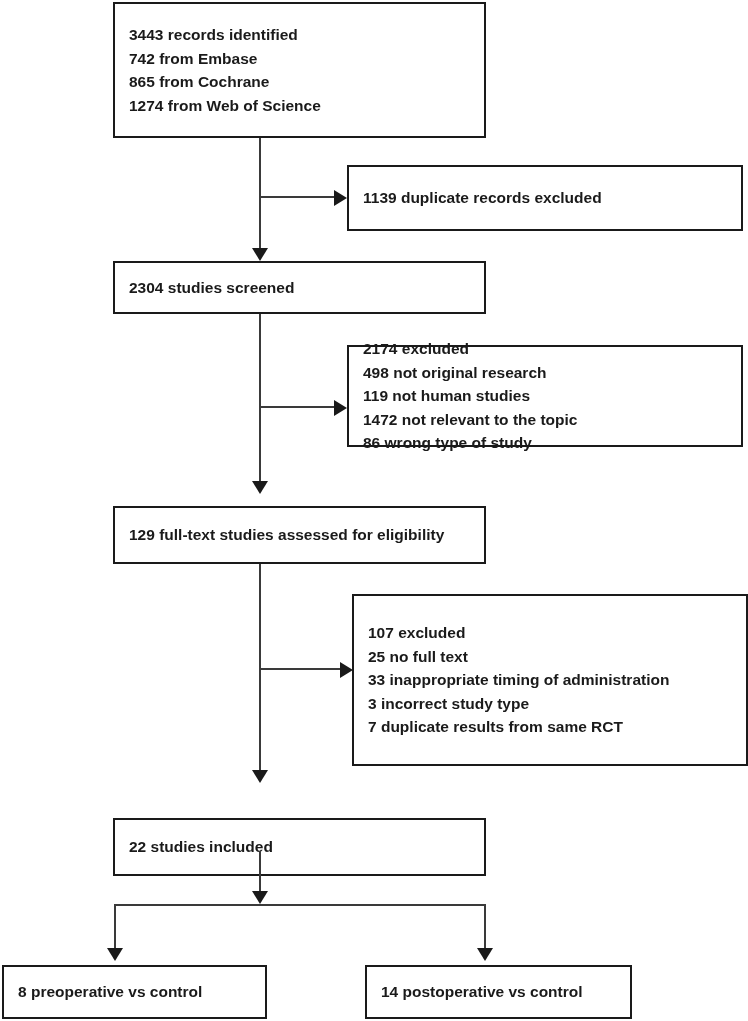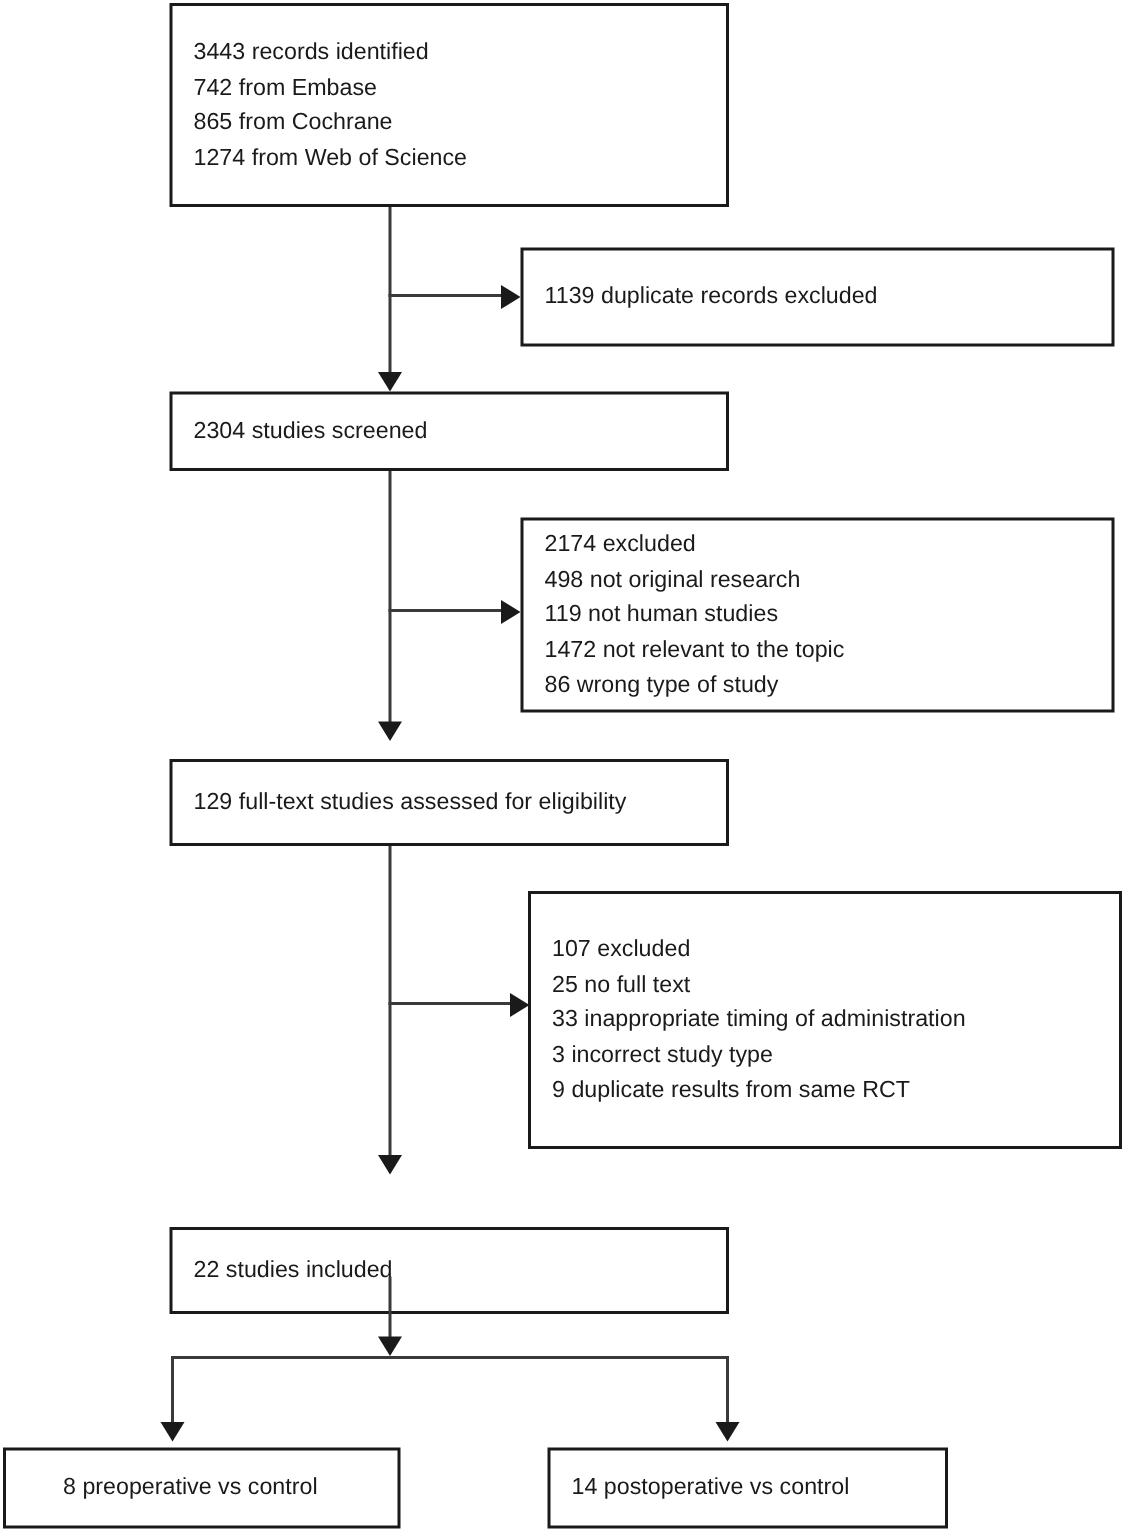--- a/index.html
+++ b/index.html
@@ -7,20 +7,21 @@
     padding: 0;
     background: #ffffff;
   }
   #page {
     position: relative;
     width: 748px;
     height: 1021px;
     background: #ffffff;
     font-family: "Liberation Sans", sans-serif;
     overflow: hidden;
+    font-weight: bold;
   }
   .box {
     position: absolute;
     box-sizing: border-box;
     border: 2px solid #1a1a1a;
     background: #ffffff;
     display: flex;
     flex-direction: column;
     justify-content: center;
   }
@@ -86,21 +87,21 @@
   <div class="box" style="left:113px; top:261px; width:373px; height:53px;">
     <div class="box-line">2304 studies screened</div>
   </div>
 
   <div class="vline" style="left:259px; top:314px; height:173px;"></div>
   <div class="arrow-down" style="left:252px; top:481px;"></div>
 
   <div class="hline" style="left:259px; top:406px; width:78px;"></div>
   <div class="arrow-right" style="left:334px; top:400px;"></div>
 
-  <div class="box" style="left:347px; top:345px; width:396px; height:130px;">
+  <div class="box" style="left:347px; top:345px; width:396px; height:102px;">
     <div class="box-line">2174 excluded</div>
     <div class="box-line indent">498 not original research</div>
     <div class="box-line indent">119 not human studies</div>
     <div class="box-line indent">1472 not relevant to the topic</div>
     <div class="box-line indent">86 wrong type of study</div>
   </div>
 
   <div class="box" style="left:113px; top:506px; width:373px; height:58px;">
     <div class="box-line">129 full-text studies assessed for eligibility</div>
   </div>
@@ -109,39 +110,39 @@
   <div class="arrow-down" style="left:252px; top:770px;"></div>
 
   <div class="hline" style="left:259px; top:668px; width:84px;"></div>
   <div class="arrow-right" style="left:340px; top:662px;"></div>
 
   <div class="box" style="left:352px; top:594px; width:396px; height:172px;">
     <div class="box-line">107 excluded</div>
     <div class="box-line indent">25 no full text</div>
     <div class="box-line indent">33 inappropriate timing of administration</div>
     <div class="box-line indent">3 incorrect study type</div>
-    <div class="box-line indent">9 duplicate results from same RCT</div>
+    <div class="box-line indent">7 duplicate results from same RCT</div>
   </div>
 
   <div class="box" style="left:113px; top:818px; width:373px; height:58px;">
     <div class="box-line">22 studies included</div>
   </div>
 
   <div class="vline" style="left:259px; top:851px; height:44px;"></div>
   <div class="arrow-down" style="left:252px; top:891px;"></div>
 
   <div class="hline" style="left:114px; top:904px; width:372px;"></div>
 
   <div class="vline" style="left:114px; top:904px; height:48px;"></div>
   <div class="arrow-down" style="left:107px; top:948px;"></div>
 
   <div class="vline" style="left:484px; top:904px; height:48px;"></div>
   <div class="arrow-down" style="left:477px; top:948px;"></div>
 
-  <div class="box" style="left:2px; top:965px; width:265px; height:54px;padding-left:24px;">
+  <div class="box" style="left:2px; top:965px; width:265px; height:54px;">
     <div class="box-line">8 preoperative vs control</div>
   </div>
 
   <div class="box" style="left:365px; top:965px; width:267px; height:54px;">
     <div class="box-line">14 postoperative vs control</div>
   </div>
 
 </div>
 
 </body></html>

